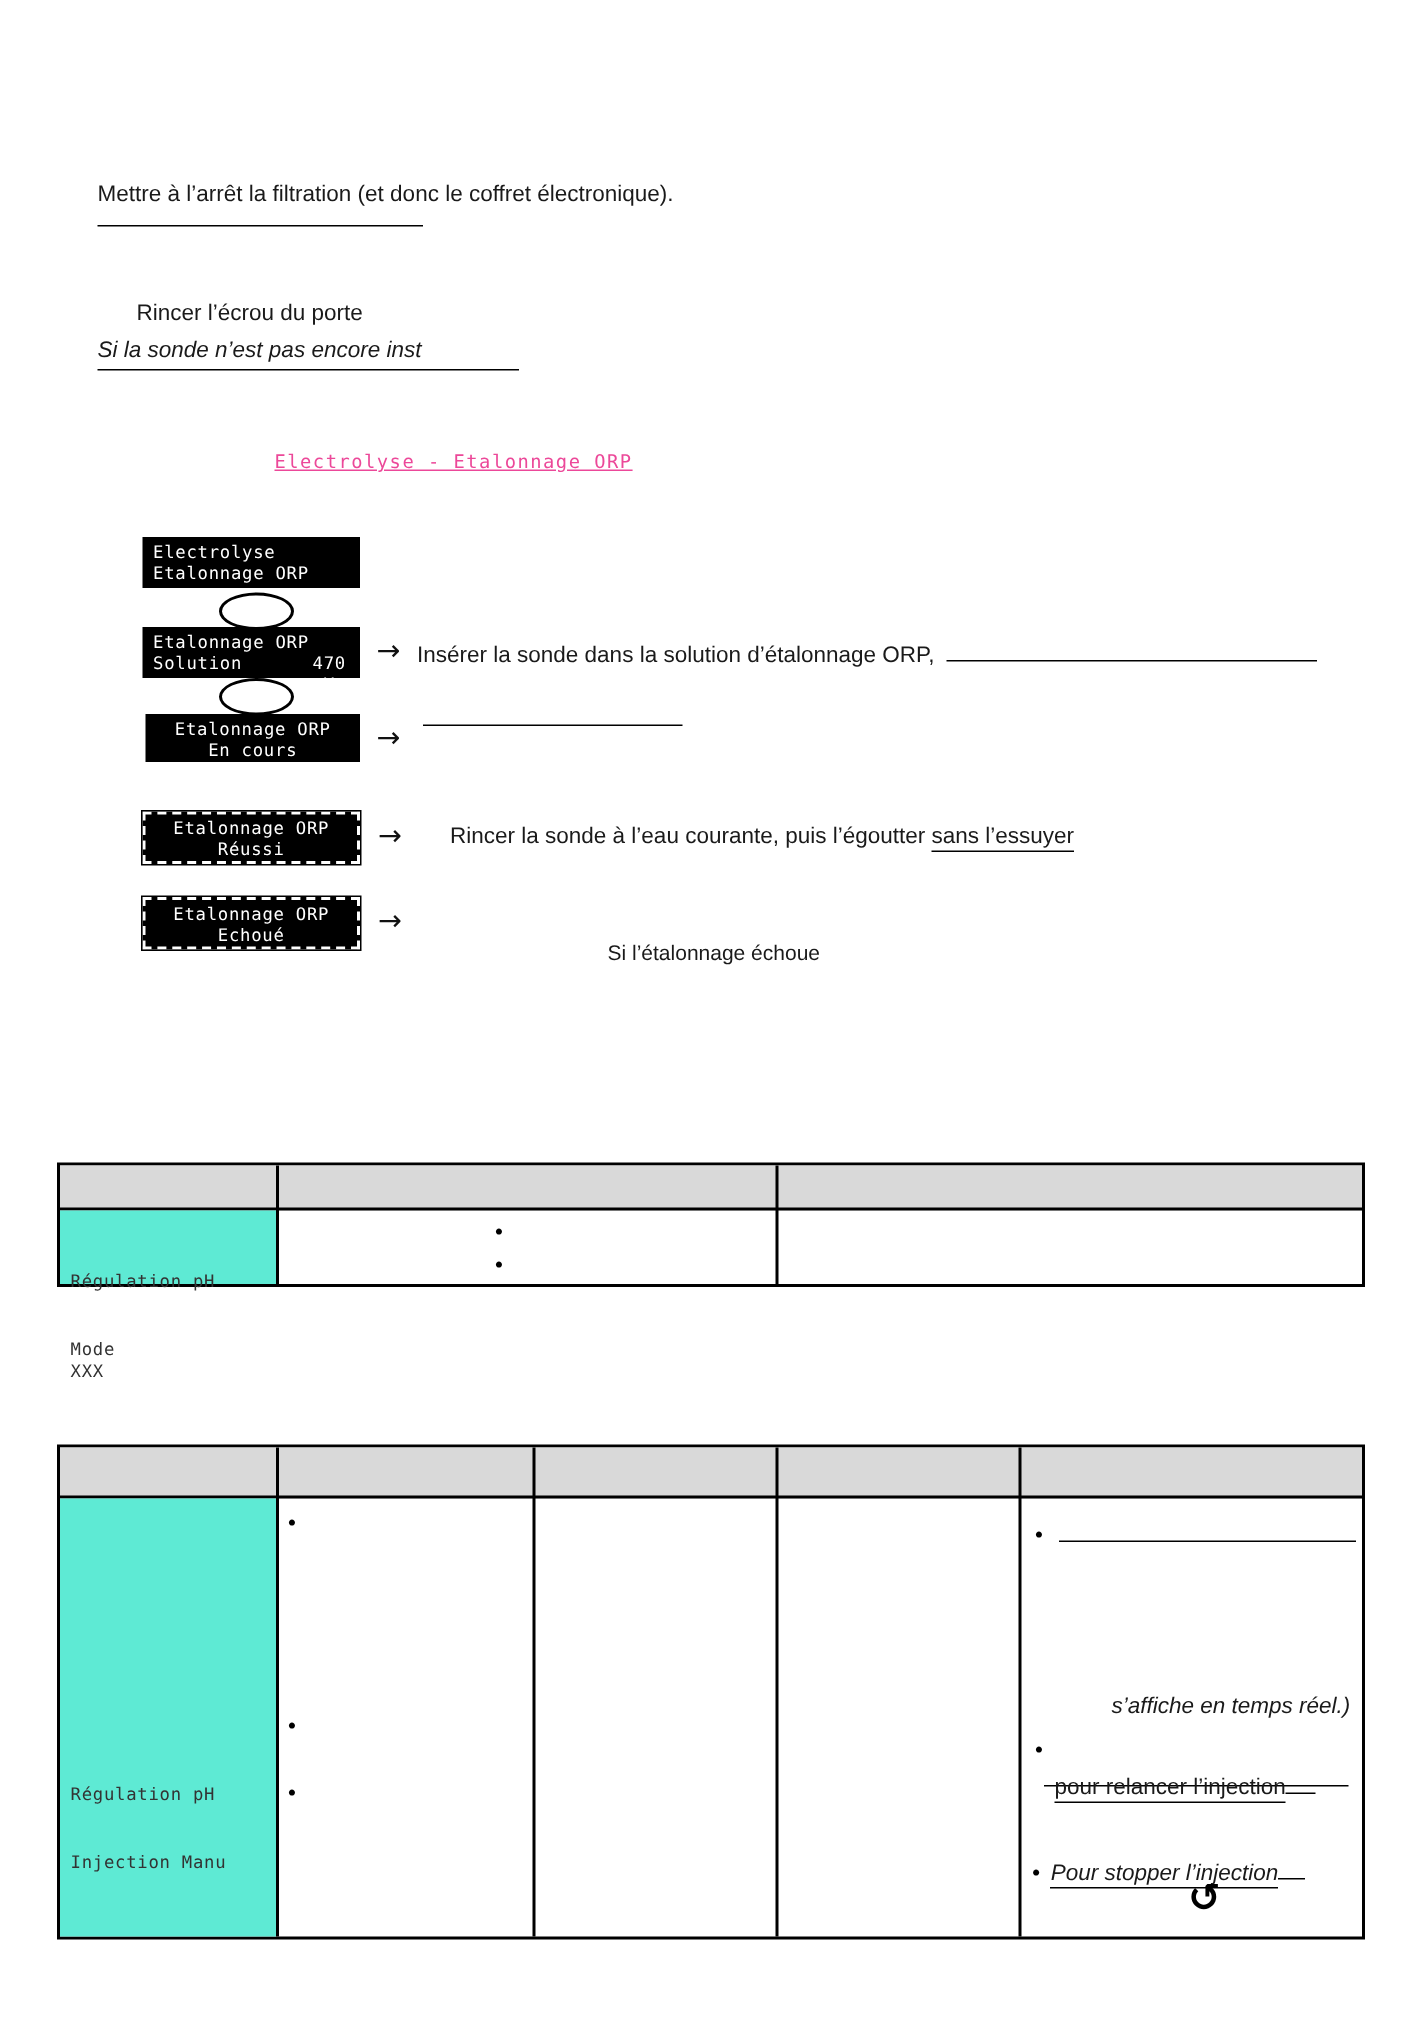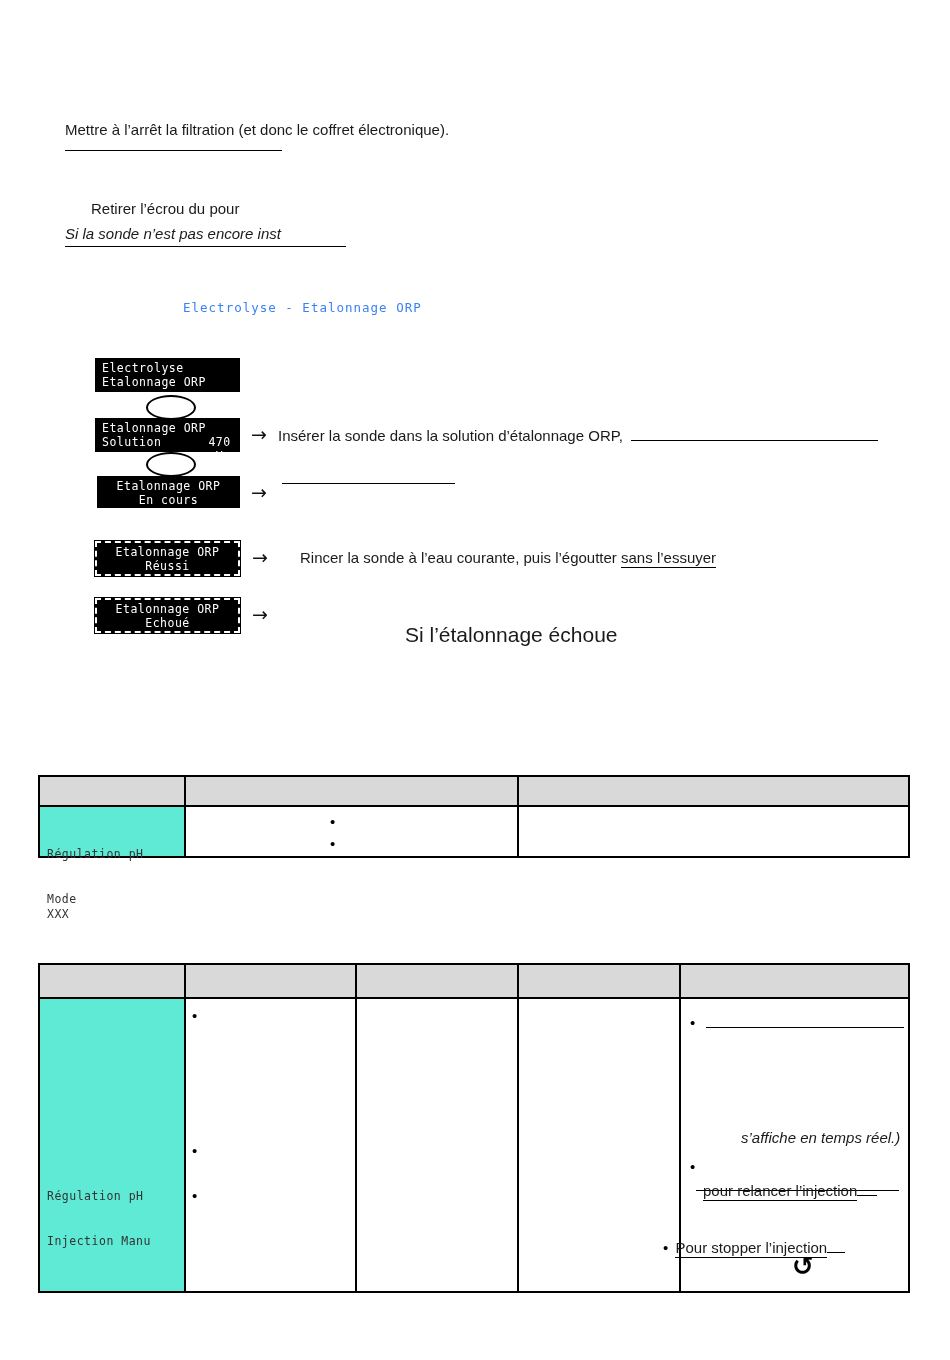--- a/index.html
+++ b/index.html
@@ -7,21 +7,21 @@
     position:relative;width:950px;height:1360px;background:#ffffff;
     font-family:"Liberation Sans",sans-serif;color:#1a1a1a;overflow:hidden;
   }
   .abs{position:absolute;}
   .body-text{font-size:15px;line-height:20px;white-space:nowrap;}
   .italic{font-style:italic;}
   .blank{display:inline-block;border-bottom:1.6px solid #000;height:14px;vertical-align:baseline;}
   .rule{position:absolute;border-bottom:1.7px solid #000;}
   
   .lcd-font{font-family:"DejaVu Sans Mono",monospace;}
-  .lcd-heading{font-size:12.5px;letter-spacing:1px;color:#3b82f6;white-space:nowrap;}
+  .lcd-heading{font-size:12.5px;letter-spacing:1px;color:#ec4899;white-space:nowrap;text-decoration:underline;}
   .lcd-box{
     background:#000;color:#fff;font-family:"DejaVu Sans Mono",monospace;
     font-size:11.5px;line-height:14px;letter-spacing:0.5px;
     width:145px;height:34px;box-sizing:border-box;padding:3px 7px 0 7px;
   }
   .lcd-box.centered{text-align:center;}
   .lcd-box.dashed{border:2px dashed #fff;outline:1.5px solid #000;padding-top:2px;}
   .lcd-line2-split{display:flex;justify-content:space-between;gap:47px;}
   .ellipse{width:46px;height:21px;border:2px solid #000;border-radius:50%;background:#fff;}
   .arrow{font-size:19px;font-family:"DejaVu Sans",sans-serif;color:#111;}
@@ -41,21 +41,21 @@
 </style>
 </head>
 <body>
 
 <div id="page">
 
   <div class="abs body-text" style="left:65px;top:120px;">Mettre à l’arrêt la filtration (et donc le coffret électronique).</div>
 
   <div class="rule" style="left:65px;top:150px;width:217px;"></div>
 
-  <div class="abs body-text" style="left:91px;top:199px;">Retirer l’écrou du pour</div>
+  <div class="abs body-text" style="left:91px;top:199px;">Rincer l’écrou du porte</div>
 
   <div class="abs body-text italic" style="left:65px;top:224px;width:281px;border-bottom:1.6px solid #000;padding-bottom:2px;">Si la sonde n’est pas encore inst</div>
 
   <div class="abs lcd-font lcd-heading" style="left:183px;top:300px;">Electrolyse - Etalonnage ORP</div>
 
   <div class="abs lcd-box" style="left:95px;top:358px;">
     <div>Electrolyse</div>
     <div>Etalonnage ORP</div>
   </div>
 
@@ -90,21 +90,21 @@
   <div class="abs arrow" style="left:252px;top:546px;">→</div>
   <div class="abs body-text" style="left:300px;top:548px;">
     <span>Rincer la sonde à l’eau courante, puis l’égoutter </span><span class="u-text">sans l’essuyer</span>
   </div>
 
   <div class="abs lcd-box centered dashed" style="left:95px;top:598px;height:35px;">
     <div>Etalonnage ORP</div>
     <div>Echoué</div>
   </div>
   <div class="abs arrow" style="left:252px;top:603px;">→</div>
-  <div class="abs body-text" style="left:405px;top:625px;font-size:21px;">Si l’étalonnage échoue</div>
+  <div class="abs body-text" style="left:405px;top:625px;font-size:14px;">Si l’étalonnage échoue</div>
 
   <div class="tbl" style="left:38px;top:775px;width:872px;height:83px;">
     <div class="hdr" style="height:30px;"></div>
     <div class="vline" style="left:144px;"></div>
     <div class="vline" style="left:477px;"></div>
     <div class="cell-gray" style="left:0;top:30px;width:144px;bottom:0;">
       <div class="tbl-lcd" style="position:absolute;left:7px;top:10px;right:7px;">
         <div>Régulation pH</div>
         <div class="split">
           <span>Mode</span>
@@ -142,21 +142,21 @@
     <div class="abs body-text italic" style="left:663px;top:163px;margin-left:38px;">s’affiche en temps réel.)</div>
 
     <div class="abs" style="left:650px;top:193px;">
       <span class="bullet">•</span>
       <span class="blank" style="width:203px;margin-left:6px;"></span>
     </div>
     <div class="abs body-text" style="left:663px;top:216px;">
       <span class="u-text">pour relancer l’injection</span><span class="blank" style="width:20px;"></span>
     </div>
 
-    <div class="abs body-text" style="left:623px;top:273px;">
+    <div class="abs body-text" style="left:648px;top:273px;font-style:italic;">
       <span class="bullet">•</span>
       <span class="u-text" style="margin-left:3px;">Pour stopper l’injection</span><span class="blank" style="width:18px;"></span>
     </div>
 
     <div class="abs restart" style="left:752px;top:286px;">↺</div>
   </div>
 
 </div>
 
 </body></html>

